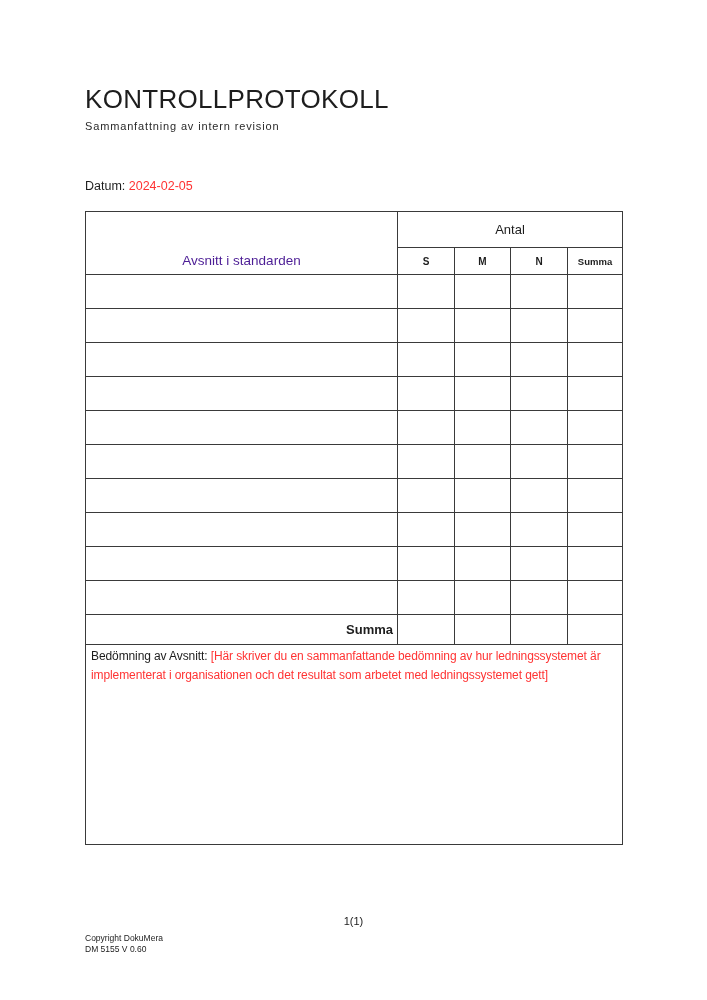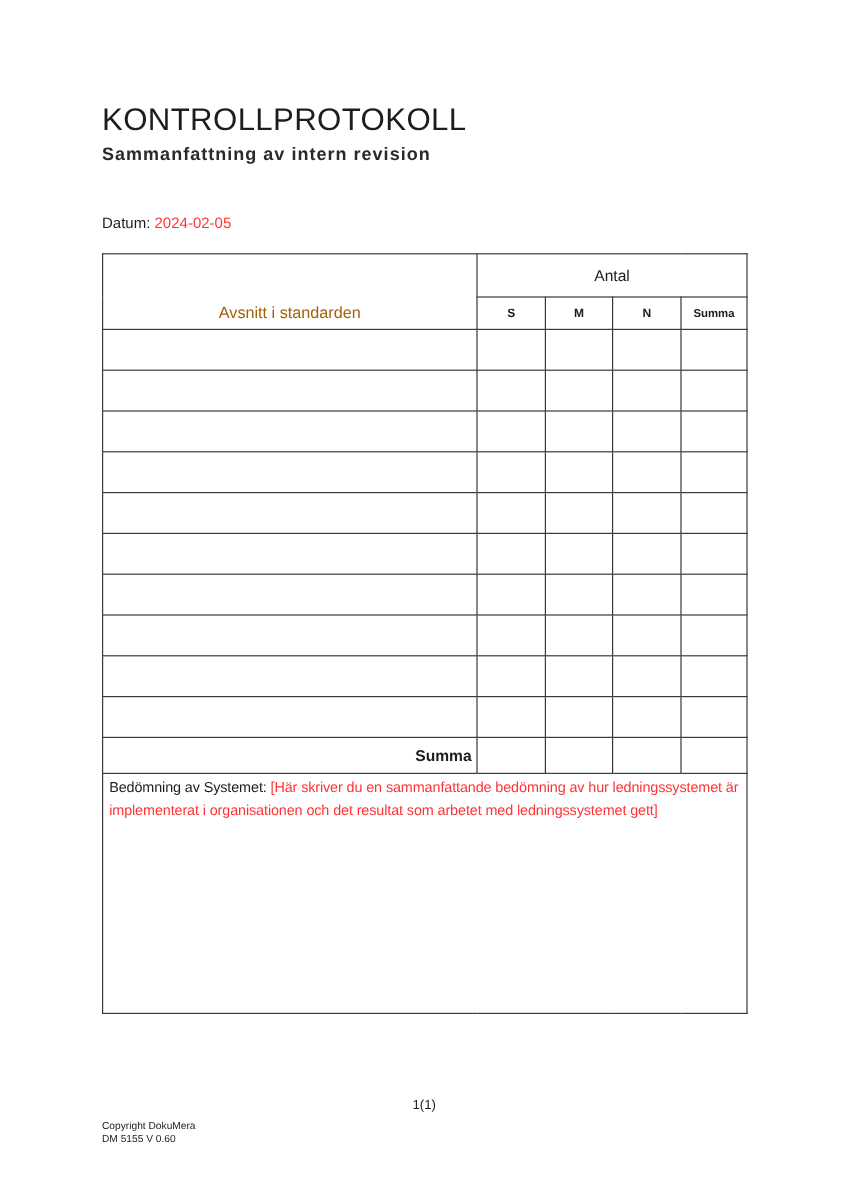--- a/index.html
+++ b/index.html
@@ -22,22 +22,22 @@
     font-size: 26px;
     font-weight: 400;
     letter-spacing: 0.3px;
     color: #1d1d1d;
     white-space: nowrap;
   }
   .subtitle {
     position: absolute;
     left: 85px;
     top: 120px;
-    font-size: 15px;
-    font-weight: 700;
+    font-size: 11px;
+    font-weight: 400;
     letter-spacing: 0.85px;
     color: #2a2a2a;
     white-space: nowrap;
   }
   .datum {
     position: absolute;
     left: 85px;
     top: 179px;
     font-size: 12.5px;
     white-space: nowrap;
@@ -54,21 +54,21 @@
   }
   table.protocol td {
     border: 1px solid var(--line);
     padding: 0;
   }
   .h-avsnitt {
     text-align: center;
     vertical-align: bottom;
     font-size: 13.5px;
     padding-bottom: 6px !important;
-    color: #a16207;
+    color: #4c1d95;
   }
   .h-antal {
     height: 36px;
     text-align: center;
     vertical-align: middle;
     font-size: 13px;
   }
   .h-sub {
     height: 27px;
     text-align: center;
@@ -220,21 +220,21 @@
     <tbody>
       <tr class="summa-row">
         <td class="summa-label">Summa</td>
         <td></td>
         <td></td>
         <td></td>
         <td></td>
       </tr>
       <tr>
         <td colspan="5" class="assessment-cell">
-          <span>Bedömning av Systemet: </span><span class="red">[Här skriver du en sammanfattande bedömning av hur ledningssystemet är implementerat i organisationen och det resultat som arbetet med ledningssystemet gett]</span>
+          <span>Bedömning av Avsnitt: </span><span class="red">[Här skriver du en sammanfattande bedömning av hur ledningssystemet är implementerat i organisationen och det resultat som arbetet med ledningssystemet gett]</span>
         </td>
       </tr>
     </tbody>
   </table>
 
   <div class="footer-page">1(1)</div>
 
   <div class="footer-copy">
     <div>Copyright DokuMera</div>
     <div>DM 5155 V 0.60</div>

